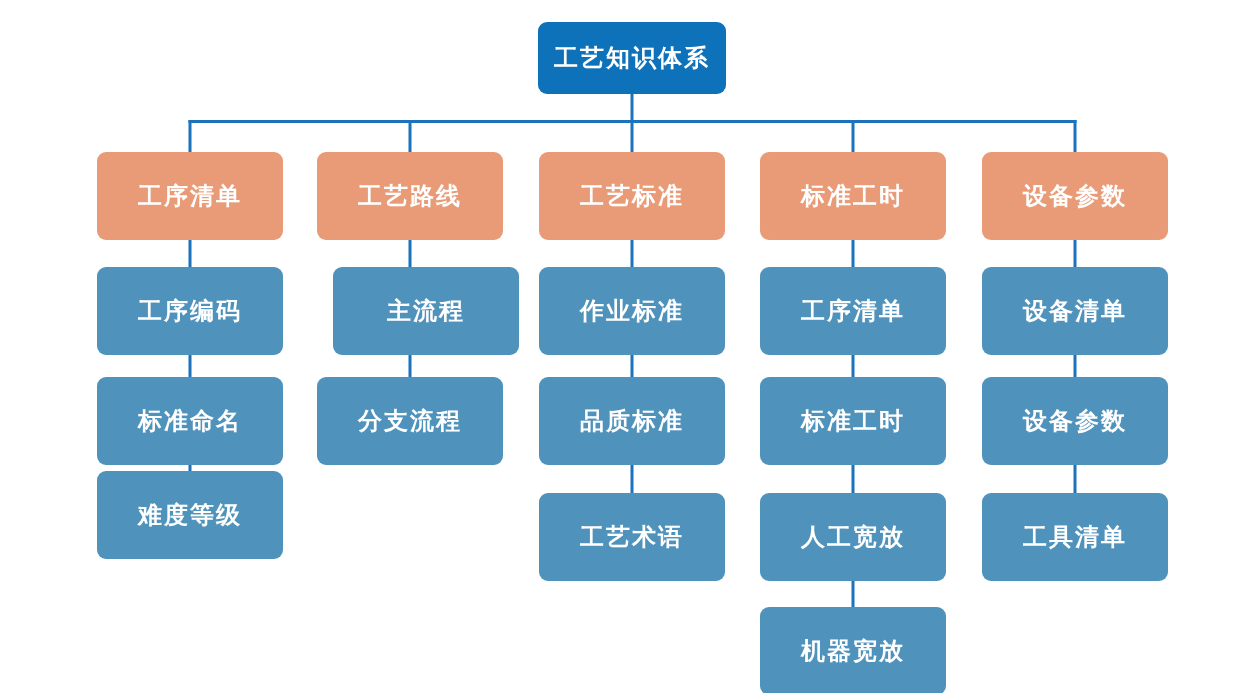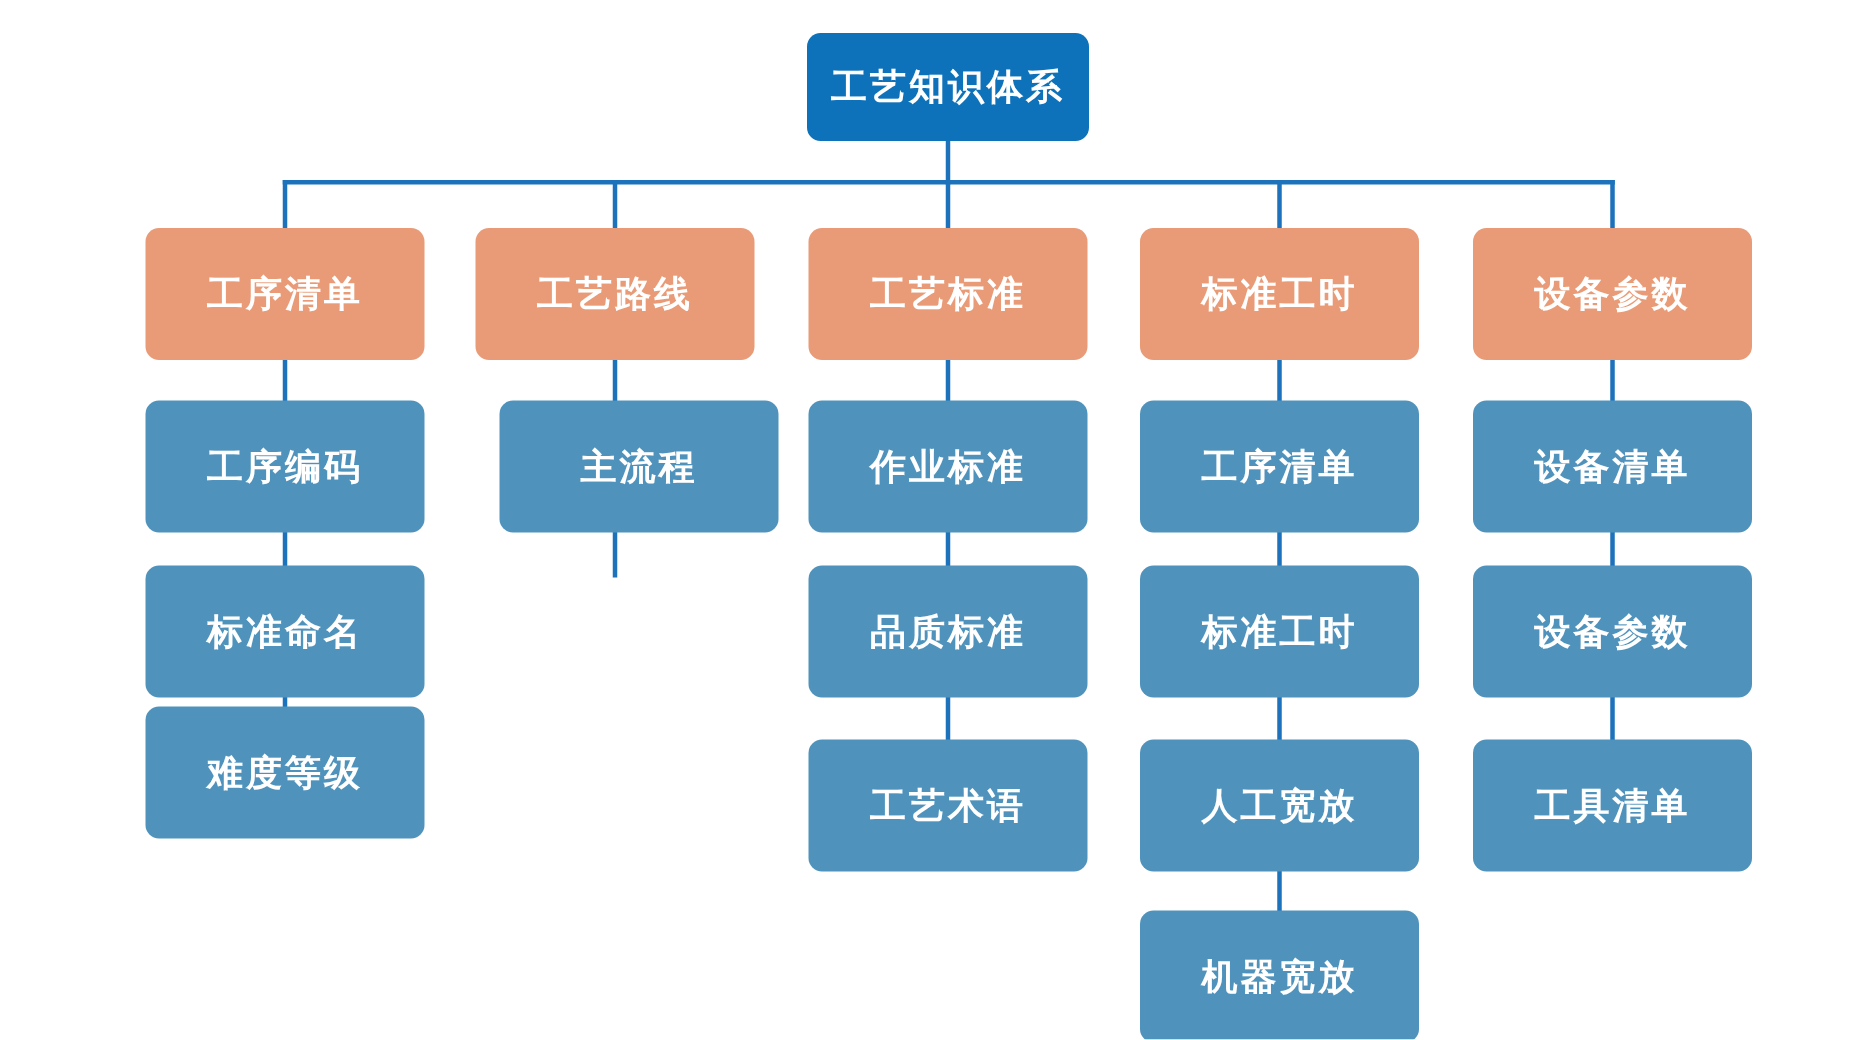--- a/index.html
+++ b/index.html
@@ -77,20 +77,21 @@
   <div class="node branch" style="left:317px; top:152px;">工艺路线</div>
   <div class="node branch" style="left:539px; top:152px;">工艺标准</div>
   <div class="node branch" style="left:760px; top:152px;">标准工时</div>
   <div class="node branch" style="left:982px; top:152px;">设备参数</div>
 
   <div class="node child" style="left:97px; top:267px;">工序编码</div>
   <div class="node child" style="left:97px; top:377px;">标准命名</div>
   <div class="node child" style="left:97px; top:471px;">难度等级</div>
 
   <div class="node child" style="left:333px; top:267px;">主流程</div>
+  <div class="node child" style="left:317px; top:377px;">分支流程</div>
 
   <div class="node child" style="left:539px; top:267px;font-family:Liberation Serif, serif;">作业标准</div>
   <div class="node child" style="left:539px; top:377px;">品质标准</div>
   <div class="node child" style="left:539px; top:493px;">工艺术语</div>
 
   <div class="node child" style="left:760px; top:267px;">工序清单</div>
   <div class="node child" style="left:760px; top:377px;">标准工时</div>
   <div class="node child" style="left:760px; top:493px;">人工宽放</div>
   <div class="node child" style="left:760px; top:607px;">机器宽放</div>
 

